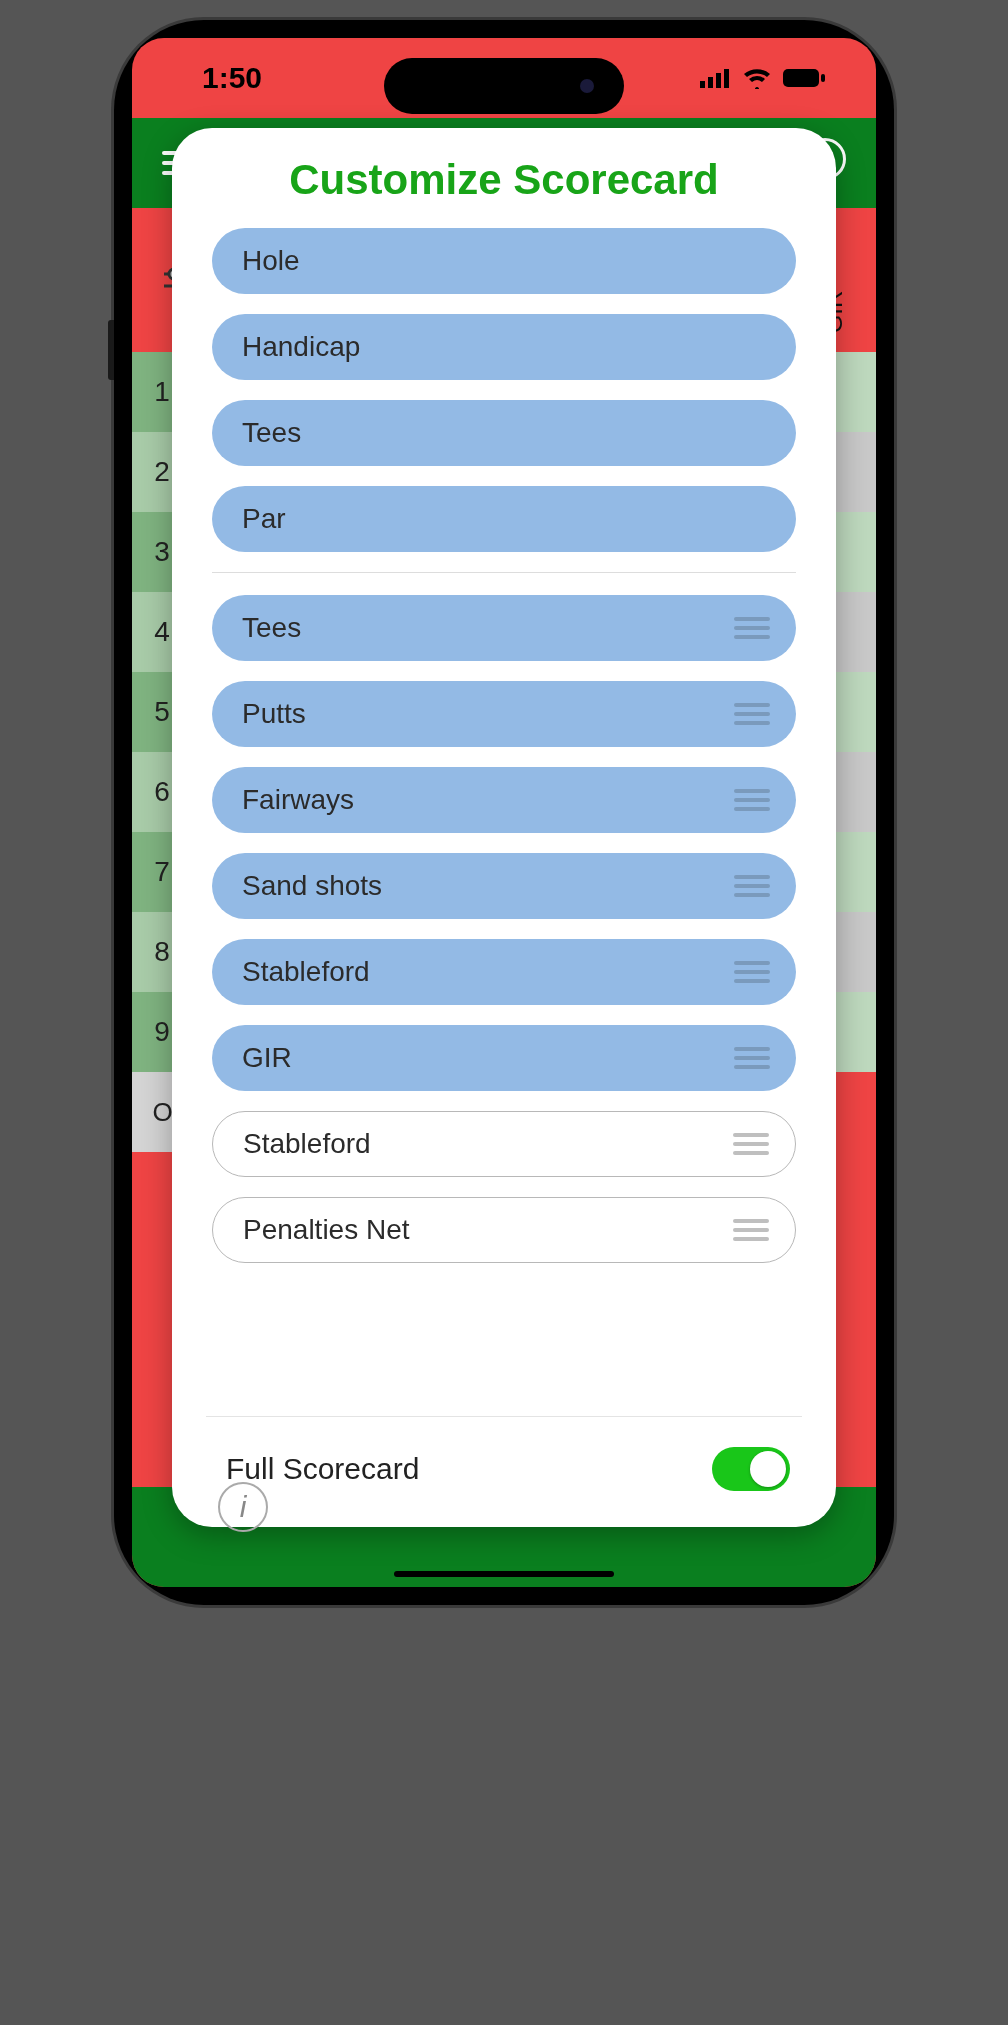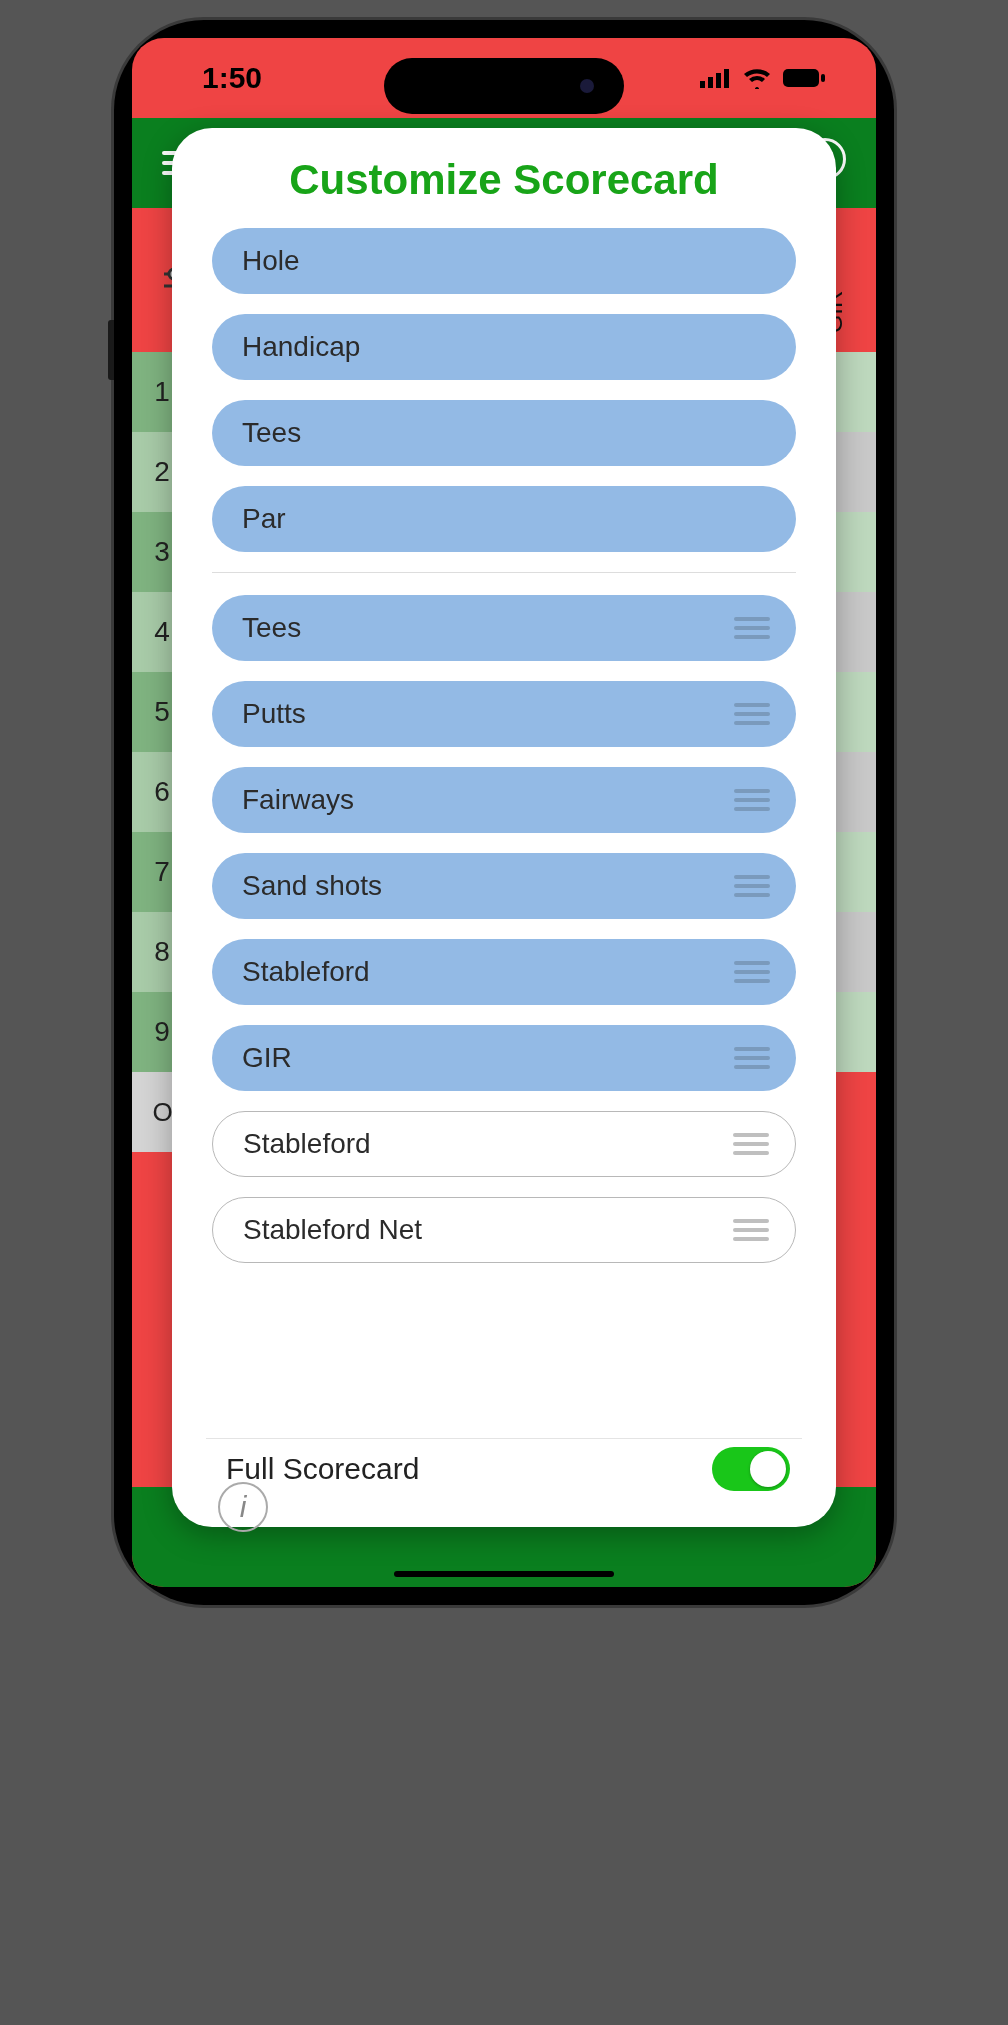--- a/index.html
+++ b/index.html
@@ -79,21 +79,21 @@
       padding: 0 30px; margin-bottom: 20px; font-size: 28px; color: #2b2b2b;
       position: relative;
     }
     .pill.active { background: #93bae5; }
     .pill.inactive { background: #fff; border: 1.5px solid #b8b8b8; }
     .drag { position: absolute; right: 26px; top: 50%; transform: translateY(-50%); display: flex; flex-direction: column; gap: 5px; }
     .drag span { width: 36px; height: 4px; background: #7a9abc; border-radius: 2px; }
     .pill.inactive .drag span { background: #bfbfbf; }
     .divider { height: 1px; background: #ddd; margin: 6px 0 22px 0; }
 
-    .footer { border-top: 1px solid #e4e4e4; padding-top: 8px; }
+    .footer { border-top: 1px solid #e4e4e4; padding-top: 30px; }
     .toggle-row { display: flex; justify-content: space-between; align-items: center; padding: 0 12px 16px 20px; }
     .toggle-row .lbl { font-size: 30px; color: #222; font-weight: 500;}
     .toggle { width: 78px; height: 44px; background: #19c619; border-radius: 22px; position: relative; }
     .toggle::after { content: ""; position: absolute; right: 4px; top: 4px; width: 36px; height: 36px; background: #fff; border-radius: 50%; box-shadow: 0 1px 3px rgba(0,0,0,0.3);}
 
     .btn-row { display: flex; align-items: center; justify-content: center; position: relative; }
     .info-btn { position: absolute; left: 12px; width: 50px; height: 50px; border: 2px solid #aaa; border-radius: 50%; display: flex; align-items: center; justify-content: center; font-family: Georgia, serif; font-style: italic; font-size: 30px; color: #888; }
     .done-btn { border: 2.5px solid #19a419; color: #19a419; background: #fff; font-size: 32px; font-weight: 600; padding: 12px 60px; border-radius: 40px; }
 
     .home-ind { position: absolute; bottom: 10px; left: 50%; transform: translateX(-50%); width: 220px; height: 6px; background: #000; border-radius: 3px; }
@@ -248,21 +248,21 @@
           </div>
         <div class="pill inactive">
             <span>Stableford</span>
             <div class="drag">
               <span></span>
               <span></span>
               <span></span>
             </div>
           </div>
         <div class="pill inactive">
-            <span>Stableford Net</span>
+            <span>Penalties Net</span>
             <div class="drag">
               <span></span>
               <span></span>
               <span></span>
             </div>
           </div>
       </div>
 
       <div class="footer">
         <div class="toggle-row">

